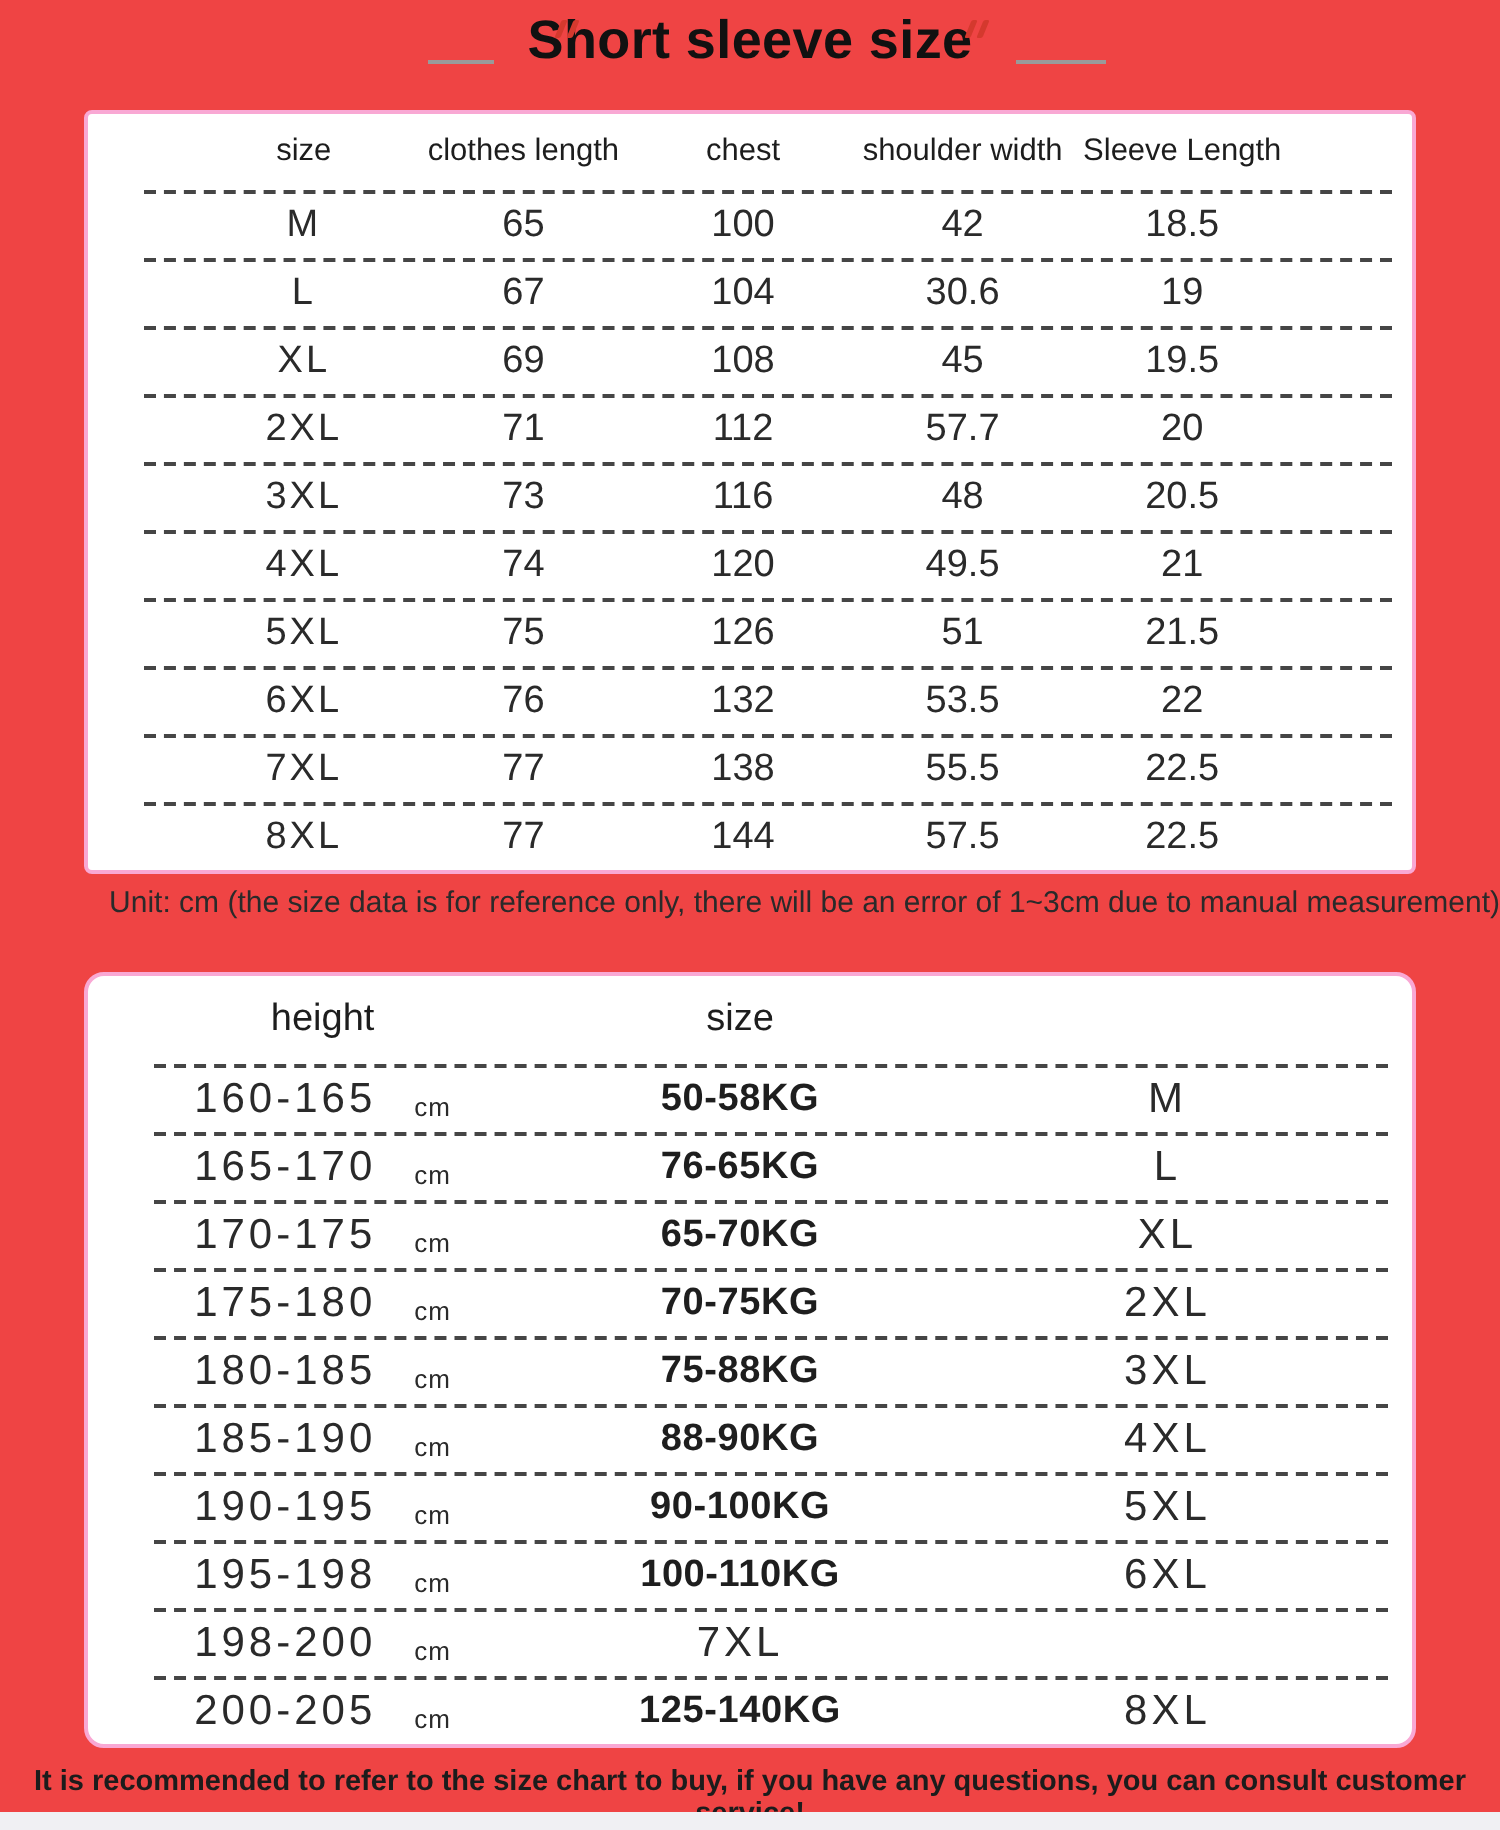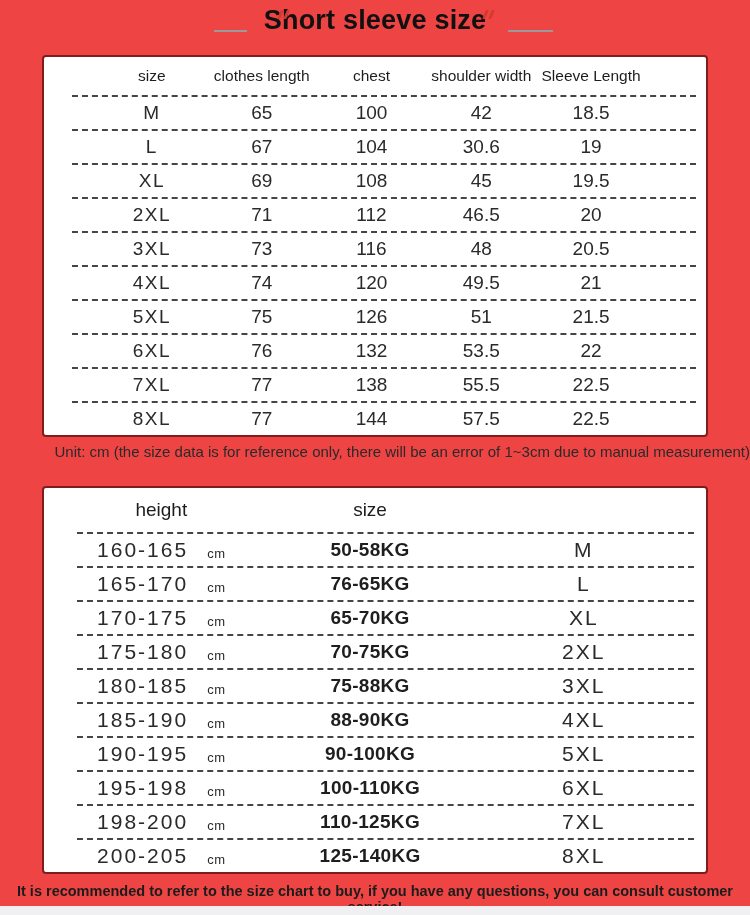--- a/index.html
+++ b/index.html
@@ -10,21 +10,21 @@
   .title { margin:0; padding-top:5px; text-align:center; font-size:27px; font-weight:700; color:#111; letter-spacing:0.2px; }
   .side-line { position:absolute; height:2px; background:#9a9a9a; }
   .side-line.left  { left:214px; top:30px; width:33px; }
   .side-line.right { left:508px; top:30px; width:45px; }
   .ticks { position:absolute; display:flex; gap:3px; }
   .ticks.left  { left:279px; top:10px; }
   .ticks.right { left:484px; top:10px; }
   .ticks i { display:block; width:2.5px; height:9px; background:#d4392e; transform:skewX(-22deg); border-radius:1px; }
 
   
-  .sizetable { margin:19px 42px 0; border:2px solid #7f1d1d; border-radius:4px; background:#fff; }
+  .sizetable { margin:19px 42px 0; border:2px solid #f9a8d4; border-radius:4px; background:#fff; }
   .row { display:grid; align-items:center; }
   .t1 .row { grid-template-columns:repeat(5,1fr); padding:0 60px 0 53px; height:32px; }
   .t1 .row.head { height:38px; }
   .t2 .row { grid-template-columns:236fr 184fr 246fr; height:32px; }
   .t2 .row.head { height:44px; }
   .cell { display:flex; align-items:center; justify-content:center; white-space:nowrap; }
 
   .t1 .head .cell { font-size:15.5px; color:#1d1d1d; }
   .t1 .row:not(.head) .cell { font-size:19px; color:#2a2a2a; }
   .t1 .row:not(.head) .cell:first-child { letter-spacing:1.5px; }
@@ -33,21 +33,21 @@
   .t2 .cell.height-cell { font-size:21px; letter-spacing:2px; color:#2a2a2a; }
   .t2 .cell.height-cell .unit { font-size:13px; letter-spacing:0.5px; margin-left:19px; margin-top:7px; }
   .t2 .cell.weight-cell { font-size:19px; font-weight:700; letter-spacing:0.3px; color:#1e1e1e; }
   .t2 .cell.size-cell { font-size:21px; letter-spacing:2px; color:#2a2a2a; }
 
   .sep { height:0; border-top:2px dashed #454545; }
   .t1 .sep { margin:0 10px 0 28px; }
   .t2 .sep { margin:0 12px 0 33px; }
 
   .unit-note { margin-top:6px; text-align:right; font-size:15px; color:#2a2a2a; }
-  .t2 { margin-top:26px; }
+  .t2 { margin-top:26px;border-radius:10px; }
   .footer-note { margin-top:9px; text-align:center; font-size:14.5px; font-weight:700; color:#1c1c1c; }
   .bottom-strip { position:absolute; left:0; bottom:0; width:750px; height:9px; background:#f0f0f3; }
 </style>
 </head>
 <body>
 
 <div class="page">
 
   <span class="side-line left"></span>
   <span class="ticks left">
@@ -95,21 +95,21 @@
       <span class="cell">108</span>
       <span class="cell">45</span>
       <span class="cell">19.5</span>
     </div>
     <div class="sep"></div>
 
     <div class="row">
       <span class="cell">2XL</span>
       <span class="cell">71</span>
       <span class="cell">112</span>
-      <span class="cell">46.5</span>
+      <span class="cell">57.7</span>
       <span class="cell">20</span>
     </div>
     <div class="sep"></div>
 
     <div class="row">
       <span class="cell">3XL</span>
       <span class="cell">73</span>
       <span class="cell">116</span>
       <span class="cell">48</span>
       <span class="cell">20.5</span>
@@ -248,21 +248,20 @@
       <span class="cell weight-cell">100-110KG</span>
       <span class="cell size-cell">6XL</span>
     </div>
     <div class="sep"></div>
 
     <div class="row">
       <span class="cell height-cell">
           <span>198-200</span>
           <span class="unit">cm</span>
         </span>
-      <span class="cell weight-cell">110-125KG</span>
       <span class="cell size-cell">7XL</span>
     </div>
     <div class="sep"></div>
 
     <div class="row">
       <span class="cell height-cell">
           <span>200-205</span>
           <span class="unit">cm</span>
         </span>
       <span class="cell weight-cell">125-140KG</span>

